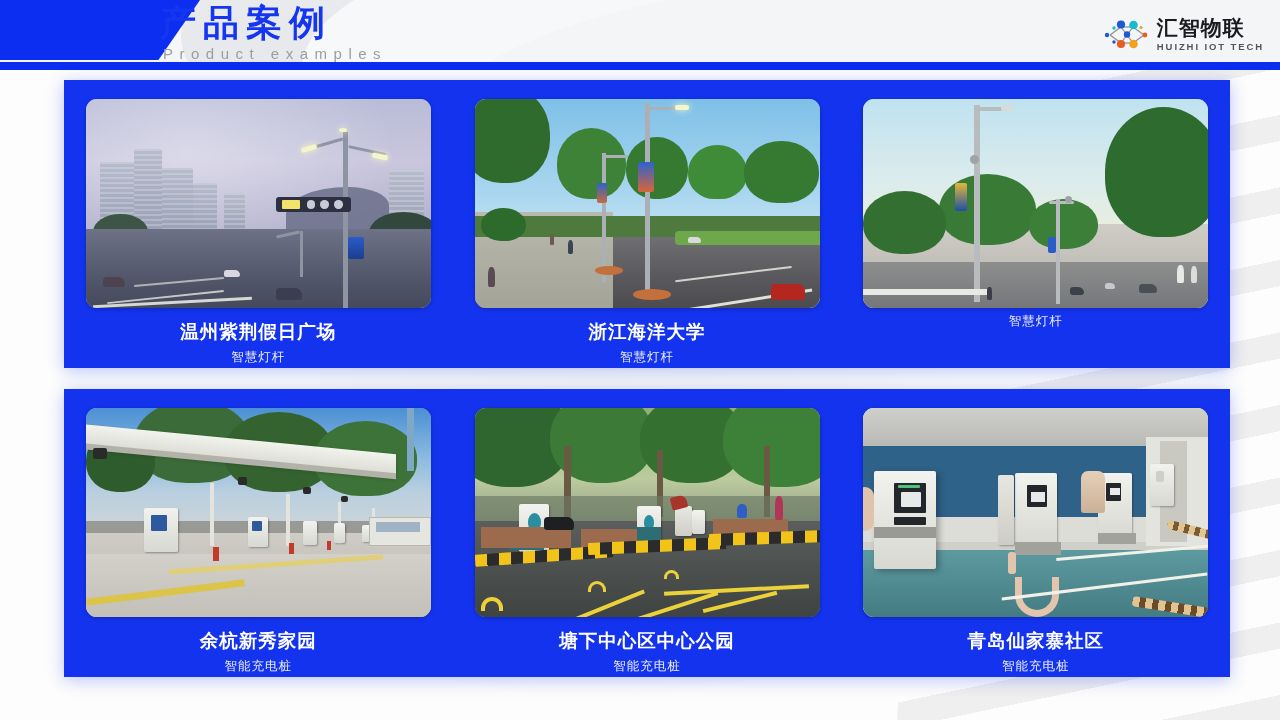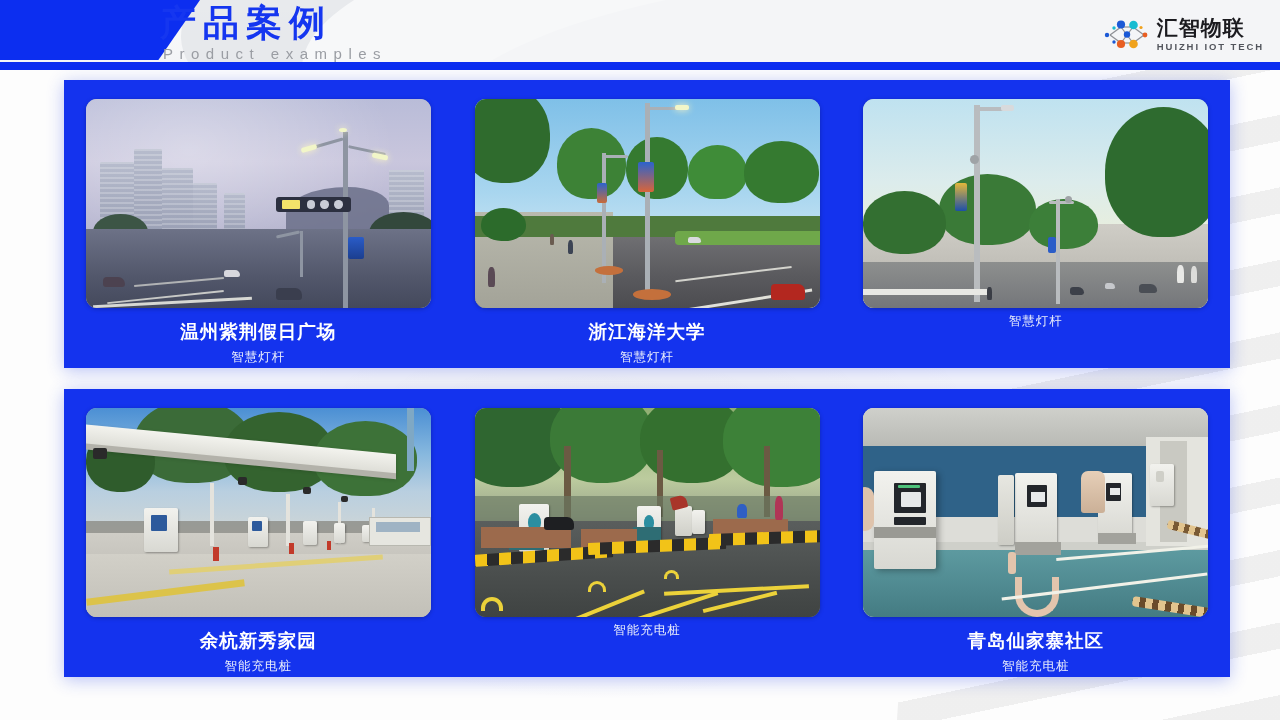--- a/index.html
+++ b/index.html
@@ -348,20 +348,21 @@
         <div class="lane" style="left:45%;bottom:4%;width:26%;height:4px;background:#ecd23a;transform:rotate(-18deg);"></div>
         <div class="lane" style="left:66%;bottom:6%;width:22%;height:4px;background:#ecd23a;transform:rotate(-14deg);"></div>
         <div class="lane" style="left:55%;bottom:12%;width:42%;height:4px;background:#ecd23a;transform:rotate(-3deg);"></div>
         <div style="position:absolute;left:2%;bottom:3%;width:22px;height:14px;border:4px solid #ecd23a;border-bottom:none;border-radius:12px 12px 0 0;"></div>
         <div style="position:absolute;left:33%;bottom:12%;width:18px;height:11px;border:3px solid #ecd23a;border-bottom:none;border-radius:10px 10px 0 0;"></div>
         <div style="position:absolute;left:55%;bottom:18%;width:15px;height:9px;border:3px solid #ecd23a;border-bottom:none;border-radius:9px 9px 0 0;"></div>
         <div class="person" style="left:87%;top:42%;width:8px;height:24px;background:#b03556;"></div>
         <div class="person" style="left:76%;top:46%;width:10px;height:14px;background:#2f5fc4;"></div>
         <div class="car" style="left:20%;top:52%;width:30px;height:13px;background:#1e1f22;"></div>
       </div>
+      <div class="cell-title">塘下中心区中心公园</div>
       <div class="cell-sub">智能充电桩</div>
     </div>
 
     <div class="cell">
       <div class="thumb">
         <div class="sc" style="background:#d9d9d2;"></div>
         <div class="ceil"></div>
         <div class="wall-blue"></div>
         <div class="wall-white"></div>
         <div style="position:absolute;left:0;right:0;top:64%;height:6%;background:#cfd0ca;"></div>

